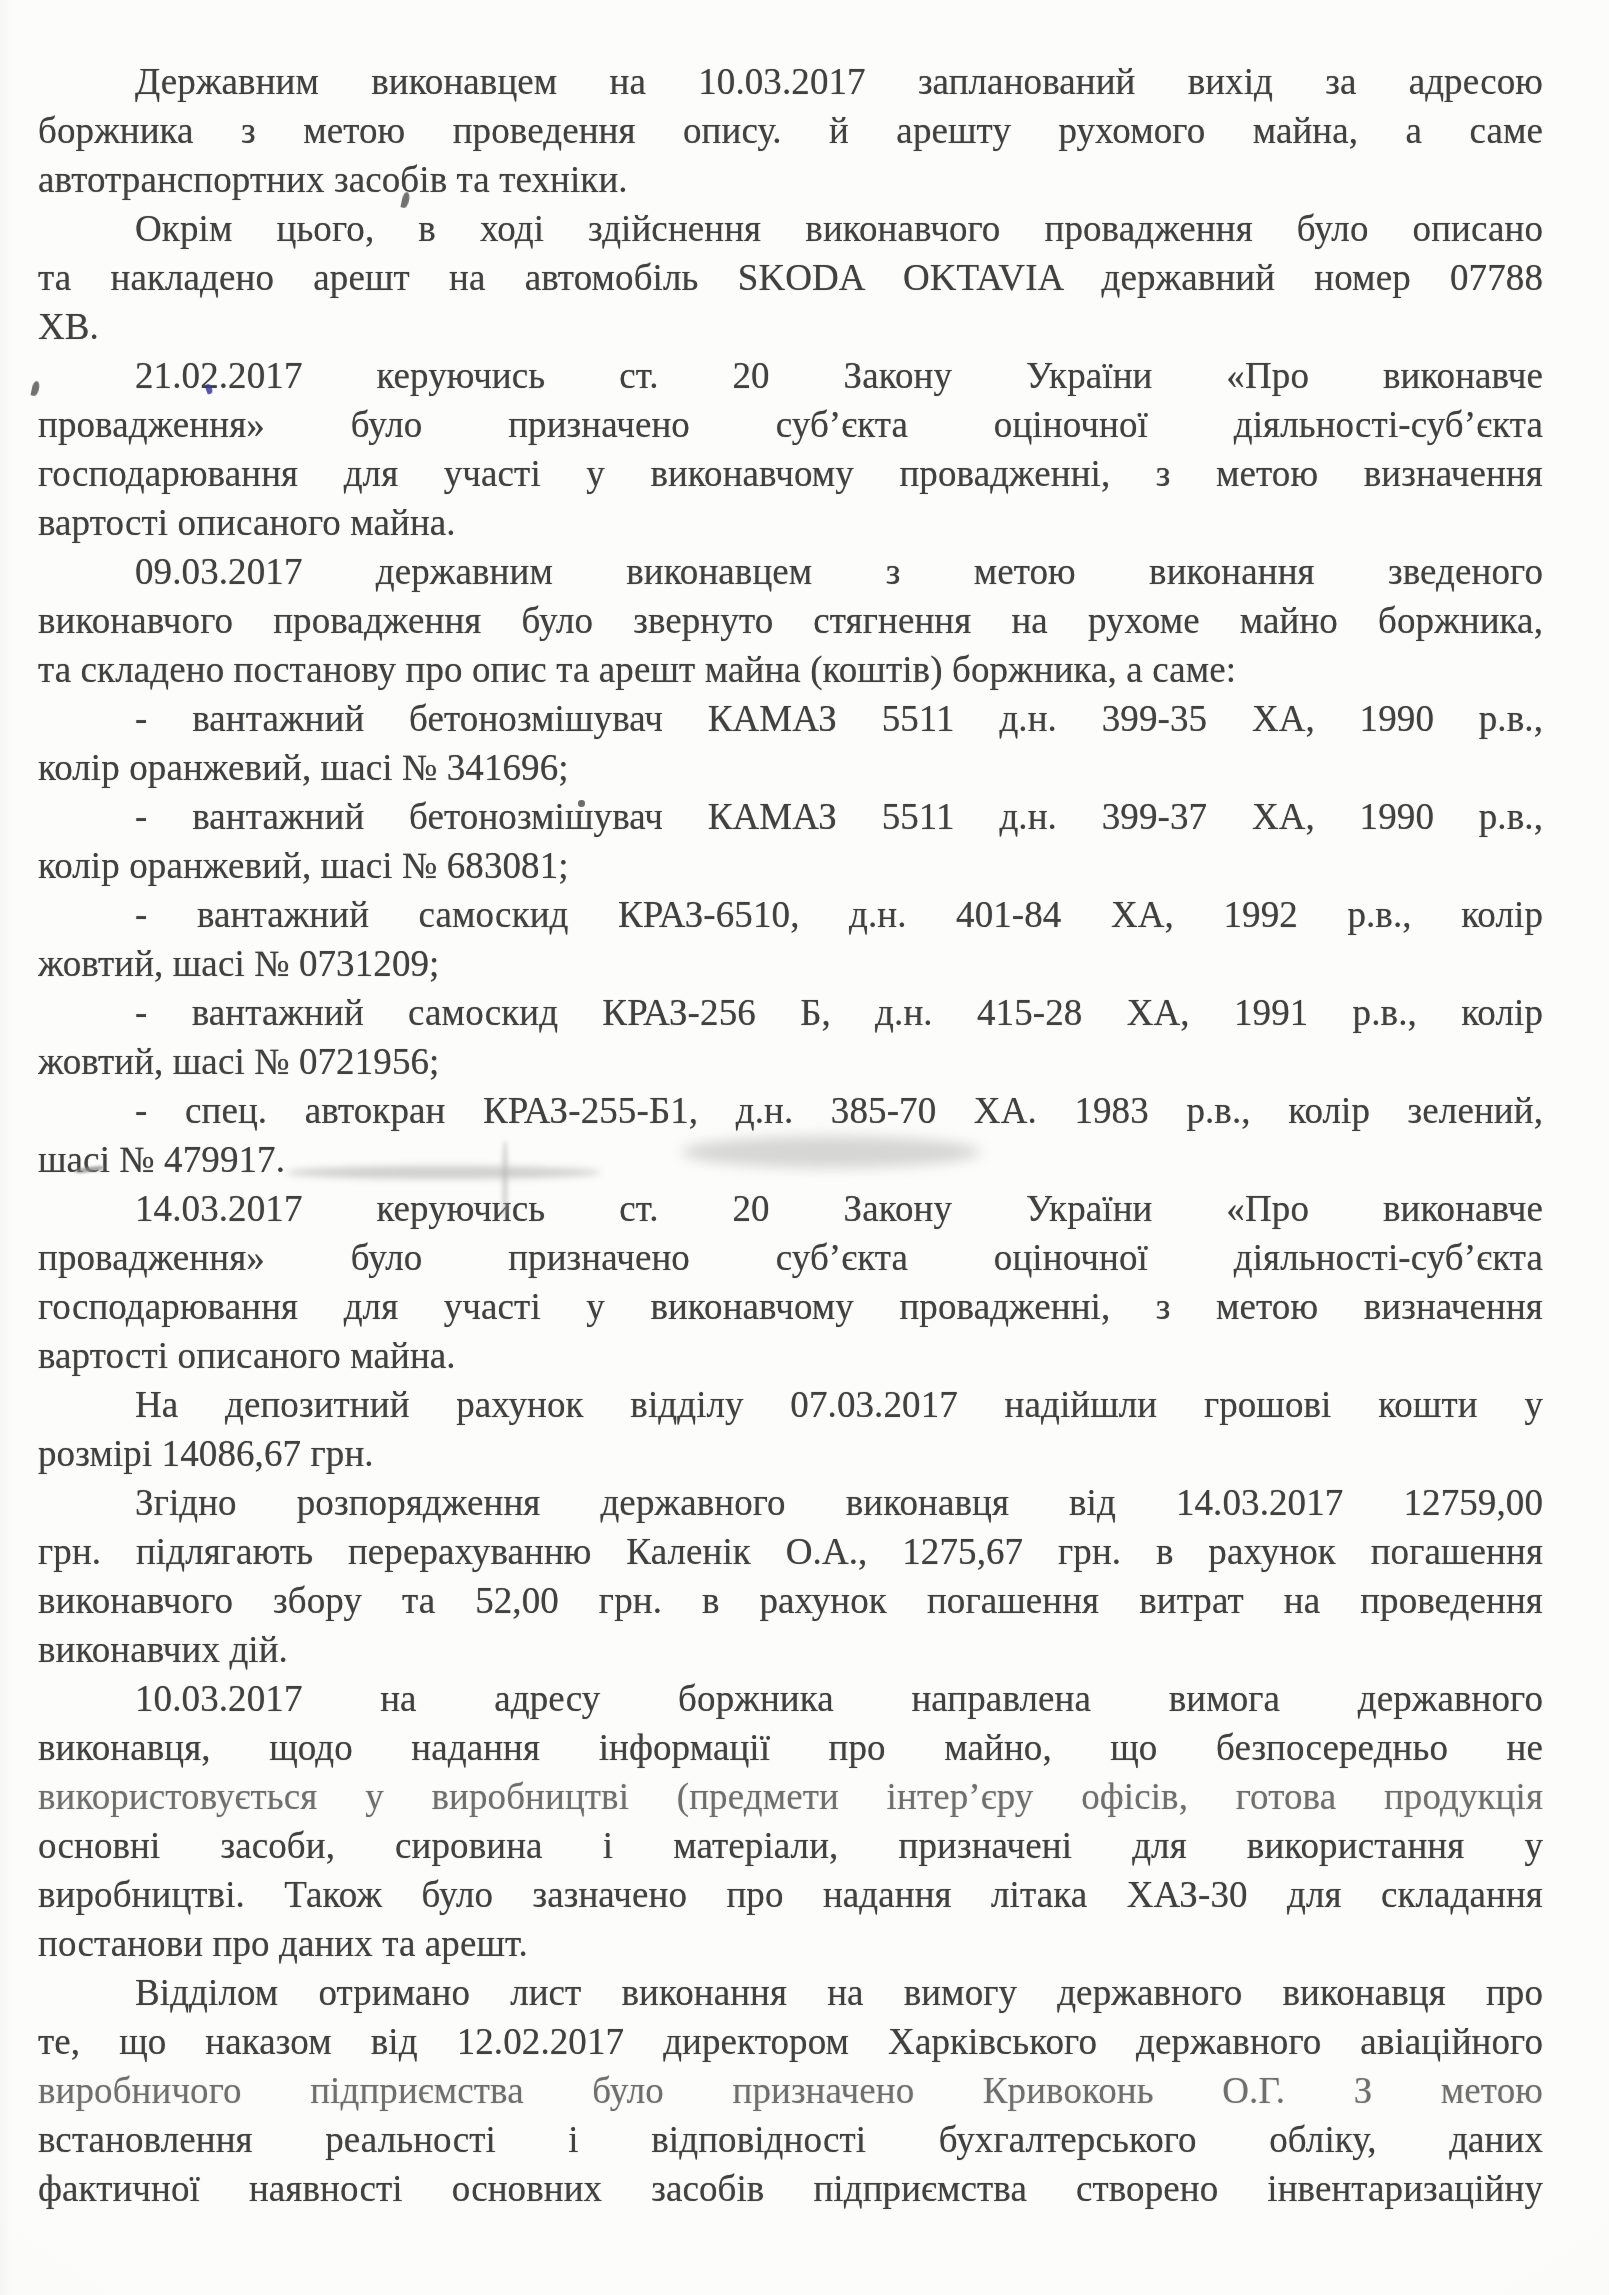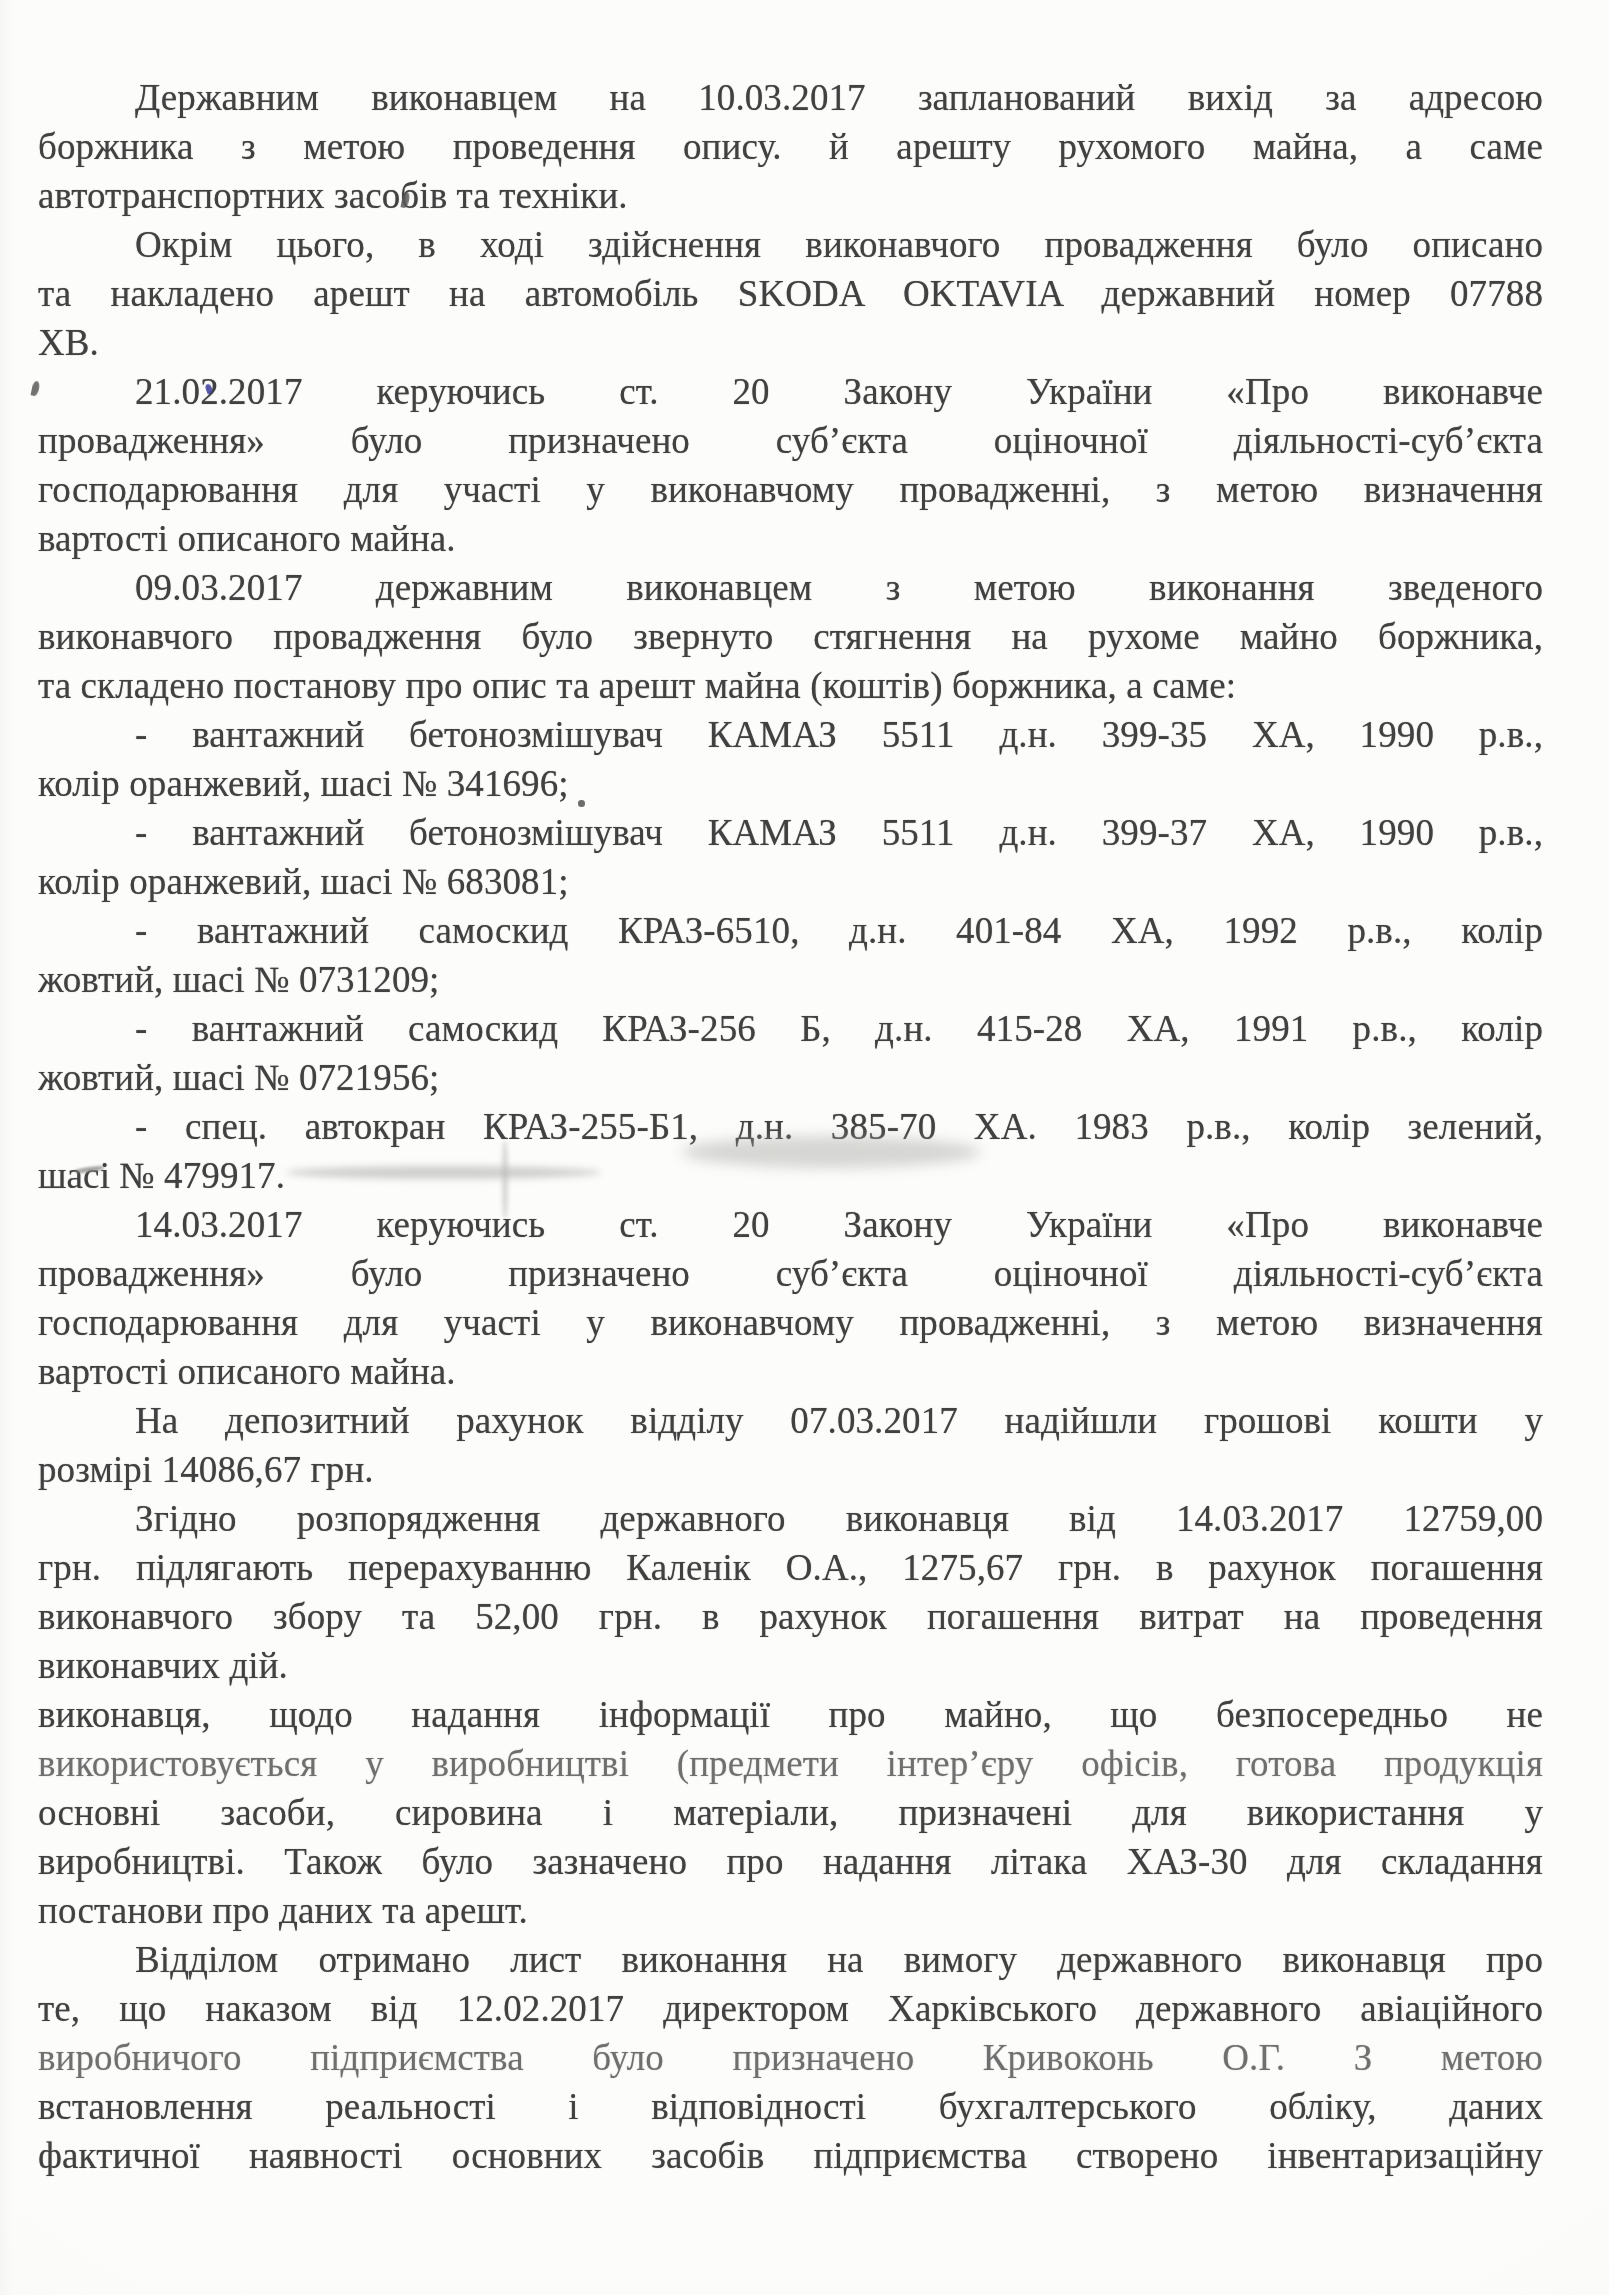--- a/index.html
+++ b/index.html
@@ -13,21 +13,21 @@
   .page {
     position: relative;
     width: 1609px; height: 2295px;
     background:
       radial-gradient(ellipse 140% 100% at 50% 45%, rgba(255,255,255,0) 60%, rgba(225,225,222,0.35) 100%),
       linear-gradient(90deg, rgba(230,230,228,0.25) 0, rgba(255,255,255,0) 13px),
       #fcfcfb;
   }
   .doc {
     position: absolute;
-    left: 38px; top: 73px;
+    left: 38px; top: 57px;
     width: 1505px;
   }
   .para { margin: 0; padding: 0; }
   .line {
     height: 49px;
     line-height: 49px;
     font-size: 37px;
     color: #3a3a3a;
     text-align: justify;
     text-align-last: justify;
@@ -126,20 +126,21 @@
         <div class="line indent">На депозитний рахунок відділу 07.03.2017 надійшли грошові кошти у</div>
         <div class="line last">розмірі 14086,67 грн.</div>
       </div>
       <div class="para">
         <div class="line indent">Згідно розпорядження державного виконавця від 14.03.2017 12759,00</div>
         <div class="line">грн. підлягають перерахуванню Каленік О.А., 1275,67 грн. в рахунок погашення</div>
         <div class="line">виконавчого збору та 52,00 грн. в рахунок погашення витрат на проведення</div>
         <div class="line last">виконавчих дій.</div>
       </div>
       <div class="para">
+        <div class="line indent">10.03.2017 на адресу боржника направлена вимога державного</div>
         <div class="line">виконавця, щодо надання інформації про майно, що безпосередньо не</div>
         <div class="line faint">використовується у виробництві (предмети інтер’єру офісів, готова продукція</div>
         <div class="line">основні засоби, сировина і матеріали, призначені для використання у</div>
         <div class="line">виробництві. Також було зазначено про надання літака ХАЗ-30 для складання</div>
         <div class="line last">постанови про даних та арешт.</div>
       </div>
       <div class="para">
         <div class="line indent">Відділом отримано лист виконання на вимогу державного виконавця про</div>
         <div class="line">те, що наказом від 12.02.2017 директором Харківського державного авіаційного</div>
         <div class="line faint">виробничого підприємства було призначено Кривоконь О.Г. З метою</div>

